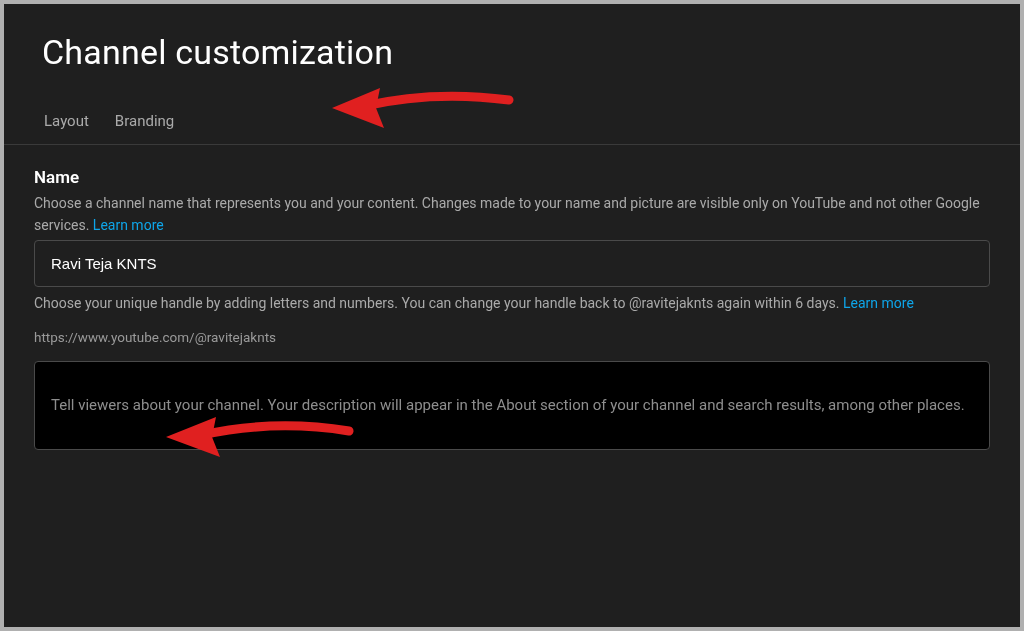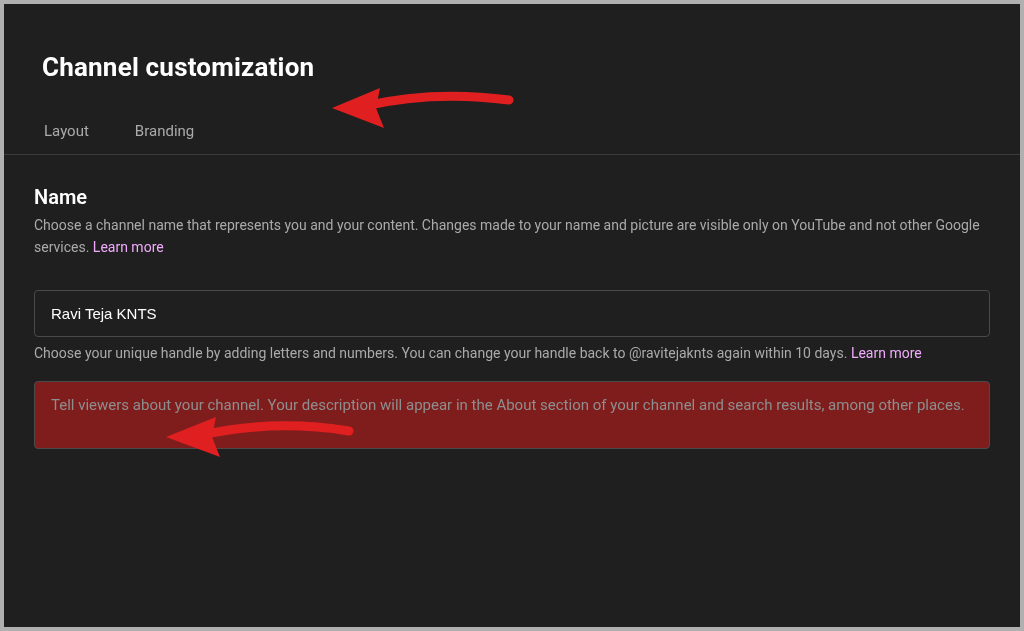--- a/index.html
+++ b/index.html
@@ -11,29 +11,28 @@
   }
   .window {
     width: 1016px;
     height: 623px;
     background: #1f1f1f;
     color: #fff;
     overflow: hidden;
     position: relative;
   }
   .page-title {
-    font-size: 26px;
-    font-weight: 700;
+    font-size: 34px;
+    font-weight: 400;
     padding: 28px 0 0 38px;
     letter-spacing: 0.2px;
-    margin-top: 20px;
   }
   .tabs {
     display: flex;
-    gap: 42px;
+    gap: 22px;
     padding: 0 38px;
     margin-top: 28px;
     border-bottom: 1px solid #3a3a3a;
   }
   .tab {
     padding: 12px 2px 14px 2px;
     font-size: 15px;
     color: #aaaaaa;
     cursor: pointer;
     position: relative;
@@ -47,59 +46,59 @@
     position: absolute;
     left: -4px; right: -4px; bottom: -1px;
     height: 3px;
     background: #3ea6ff;
     border-radius: 2px 2px 0 0;
   }
   .section {
     padding: 0 30px 0 30px;
   }
   .section-heading {
-    font-size: 20px;
+    font-size: 17px;
     font-weight: 600;
-    margin-top: 30px;
+    margin-top: 22px;
     color: #fff;
   }
   .section-desc {
     font-size: 14px;
     line-height: 1.55;
     color: #aaaaaa;
     margin-top: 6px;
     max-width: 960px;
   }
   .learn-more {
-    color: #f0abfc;
+    color: #0ea5e9;
     cursor: pointer;
   }
   .input-box {
-    margin-top: 32px;
+    margin-top: 4px;
     width: 100%;
     background: #1f1f1f;
     border: 1px solid #4a4a4a;
     border-radius: 4px;
     padding: 14px 16px;
     font-size: 15px;
     color: #fff;
   }
   .input-box::placeholder { color: #8a8a8a; }
   .handle-url {
     font-size: 13.5px;
     color: #9a9a9a;
     margin-top: 14px;
   }
   .desc-box {
     margin-top: 16px;
     width: 100%;
-    background: #7f1d1d;
+    background: #000000;
     border: 1px solid #4a4a4a;
     border-radius: 4px;
-    padding: 12px 16px;
+    padding: 32px 16px;
     font-size: 15px;
     color: #8e8e8e;
     line-height: 1.55;
     min-height: 68px;
   }
   .arrow {
     position: absolute;
     pointer-events: none;
   }
 </style>
@@ -118,22 +117,23 @@
   <div class="section">
     <div class="section-heading">Name</div>
     <div class="section-desc">
       <span>Choose a channel name that represents you and your content. Changes made to your name and picture are visible only on YouTube and not other Google services. </span><span class="learn-more">Learn more</span>
     </div>
     <input class="input-box" value="Ravi Teja KNTS" style="">
   </div>
 
   <div class="section">
     <div class="section-desc">
-      <span>Choose your unique handle by adding letters and numbers. You can change your handle back to @ravitejaknts again within 10 days. </span><span class="learn-more">Learn more</span>
+      <span>Choose your unique handle by adding letters and numbers. You can change your handle back to @ravitejaknts again within 6 days. </span><span class="learn-more">Learn more</span>
     </div>
+    <div class="handle-url">https://www.youtube.com/@ravitejaknts</div>
   </div>
 
   <div class="section">
     <div class="desc-box">Tell viewers about your channel. Your description will appear in the About section of your channel and search results, among other places.</div>
   </div>
 
   <svg class="arrow" style="left:320px; top:78px;" width="190" height="60" viewBox="0 0 190 60">
     <path d="M185 18 Q110 8 40 24" stroke="#e02020" stroke-width="9" fill="none" stroke-linecap="round"></path>
     <path d="M8 26 L56 6 L52 26 L60 46 Z" fill="#e02020"></path>
   </svg>

